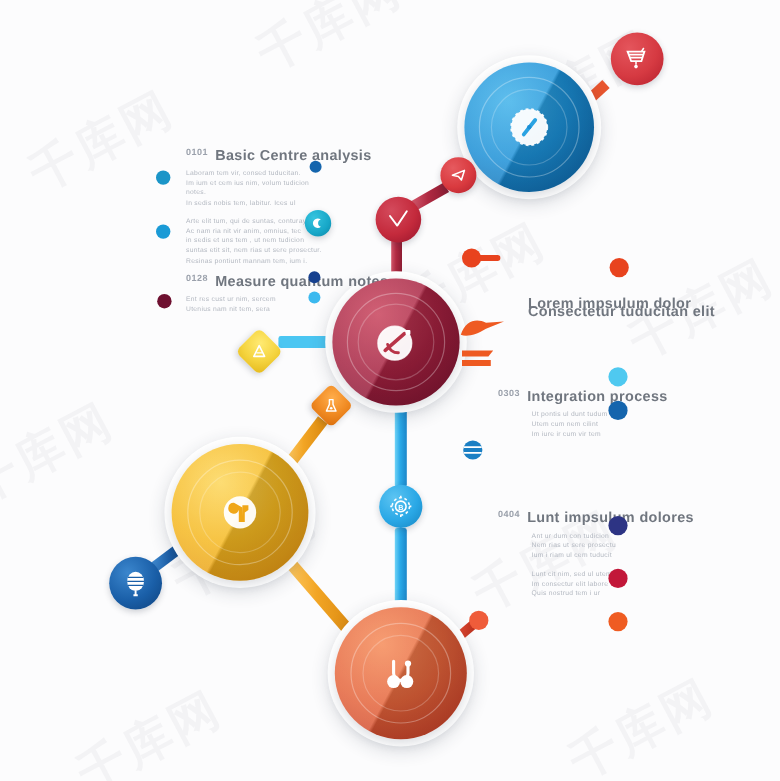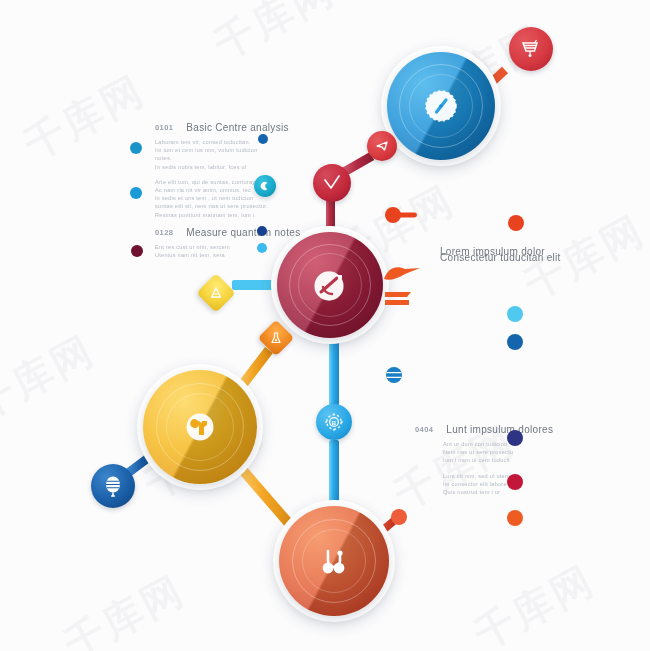--- a/index.html
+++ b/index.html
@@ -44,34 +44,34 @@
     z-index: 1;
   }
 
   
   .textblock {
     position: absolute;
     z-index: 4;
   }
   .tb-head {
     display: flex;
-    align-items: center;
-    gap: 13px;
+    align-items: flex-start;
+    gap: 6px;
     margin-bottom: 5px;
   }
   .tb-num {
     font-size: 7.5px;
     font-weight: 700;
     color: #9aa0ab;
     letter-spacing: .4px;
     filter: blur(0.55px);
   }
   .tb-title {
-    font-size: 10px;
-    font-weight: 400;
+    font-size: 12px;
+    font-weight: 700;
     color: #70767f;
     letter-spacing: .3px;
     filter: blur(0.55px);
   }
   .tb-line {
     font-size: 5.6px;
     line-height: 8.2px;
     color: #b3b8c1;
     letter-spacing: .25px;
     filter: blur(0.6px);
@@ -418,20 +418,31 @@
   </div>
 
   <div class="textblock" style="left:440px; top:206px;margin-top:40px;">
     <div class="tb-title">Lorem impsulum dolor</div>
   </div>
 
   <div class="textblock" style="left:440px; top:252px;">
     <div class="tb-title">Consectetur tuducitan elit</div>
   </div>
 
+  <div class="textblock" style="left:415px; top:323px;">
+    <div class="tb-head">
+      <span class="tb-num">0303</span>
+      <span class="tb-title">Integration process</span>
+    </div>
+    <div class="tb-para" style="margin-left:28px;">
+      <div class="tb-line">Ut pontis ul dunt tudum</div>
+      <div class="tb-line">Utem cum nem cilint</div>
+      <div class="tb-line">Im iure ir cum vir tem</div>
+    </div>
+  </div>
 
   <div class="textblock" style="left:415px; top:424px;">
     <div class="tb-head">
       <span class="tb-num">0404</span>
       <span class="tb-title">Lunt impsulum dolores</span>
     </div>
     <div class="tb-para" style="margin-left:28px;">
       <div class="tb-line">Ant ur dum con tudicion</div>
       <div class="tb-line">Nem rias ut sere prosectu</div>
       <div class="tb-line">Ium i riam ul cem tuducit</div>

